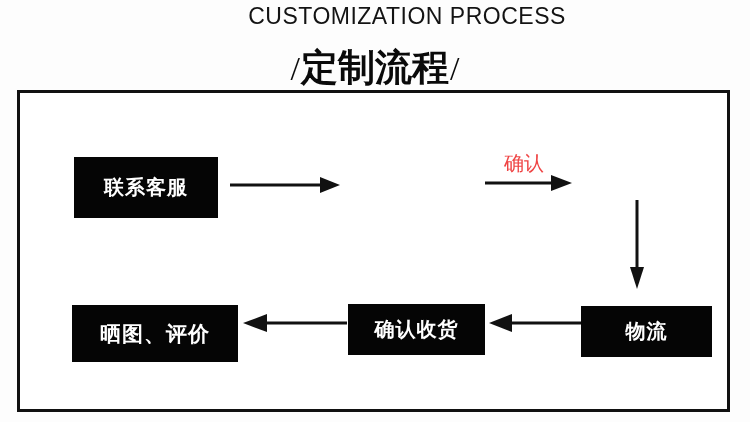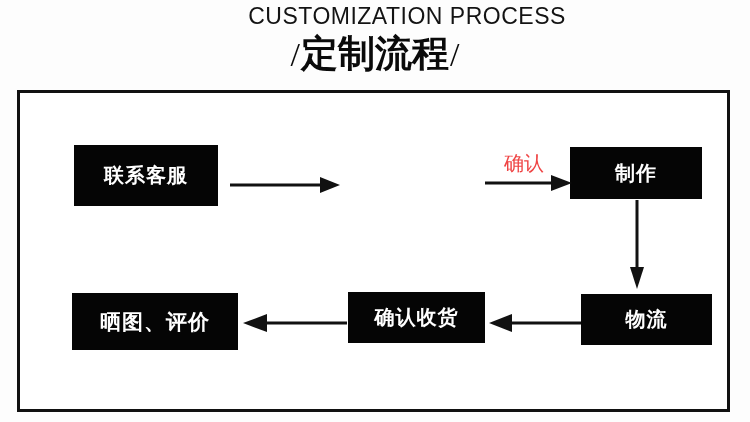--- a/index.html
+++ b/index.html
@@ -33,21 +33,21 @@
     font-weight: 500;
     color: #131313;
     font-family: "Liberation Sans", "DejaVu Sans", sans-serif;
     line-height: 28px;
     white-space: nowrap;
     margin-left: 32px;
   }
   .title-cn {
     position: absolute;
     left: 0;
-    top: 31px;
+    top: 45px;
     width: 750px;
     text-align: center;
     font-size: 37px;
     font-weight: bold;
     color: #0a0a0a;
     font-family: "DejaVu Sans", "Liberation Sans", sans-serif;
     line-height: 46px;
     white-space: nowrap;
   }
   .title-cn .slash {
@@ -74,20 +74,21 @@
     position: absolute;
     background: #050505;
     color: #ffffff;
     display: flex;
     align-items: center;
     justify-content: center;
     font-family: "DejaVu Sans", "Liberation Sans", sans-serif;
     font-weight: bold;
     letter-spacing: 1px;
     box-sizing: border-box;
+    margin-top: 12px;
   }
   .box-contact  { left: 74px;  top: 145px; width: 144px; height: 61px; font-size: 20px; }
   .box-spec     { left: 348px; top: 124px; width: 139px; height: 94px; font-size: 20px; }
   .box-make     { left: 570px; top: 147px; width: 132px; height: 52px; font-size: 20px; }
   .box-review   { left: 72px;  top: 293px; width: 166px; height: 57px; font-size: 21px; }
   .box-receive  { left: 348px; top: 292px; width: 137px; height: 51px; font-size: 20px; }
   .box-logistic { left: 581px; top: 294px; width: 131px; height: 51px; font-size: 20px; }
 
   
   .arrow-label {
@@ -112,21 +113,20 @@
 <body>
 
 <div id="root">
 
   <div class="title-en">CUSTOMIZATION PROCESS</div>
   <div class="title-cn"><span class="slash">/</span><span>定制流程</span><span class="slash">/</span></div>
 
   <div class="frame"></div>
 
   <div class="pbox box-contact">联系客服</div>
-  <div class="pbox box-make">制作</div>
 
   <div class="pbox box-logistic">物流</div>
   <div class="pbox box-review">晒图、评价</div>
   <div class="pbox box-receive">确认收货</div>
 
   <div class="arrow-label label-confirm">确认</div>
 
   <svg class="arrow-svg a1" width="116" height="26" viewBox="0 0 116 26">
     <line x1="2" y1="13" x2="95" y2="13" stroke="#111111" stroke-width="3.2"></line>
     <polygon points="92,5 112,13 92,21" fill="#111111"></polygon>

